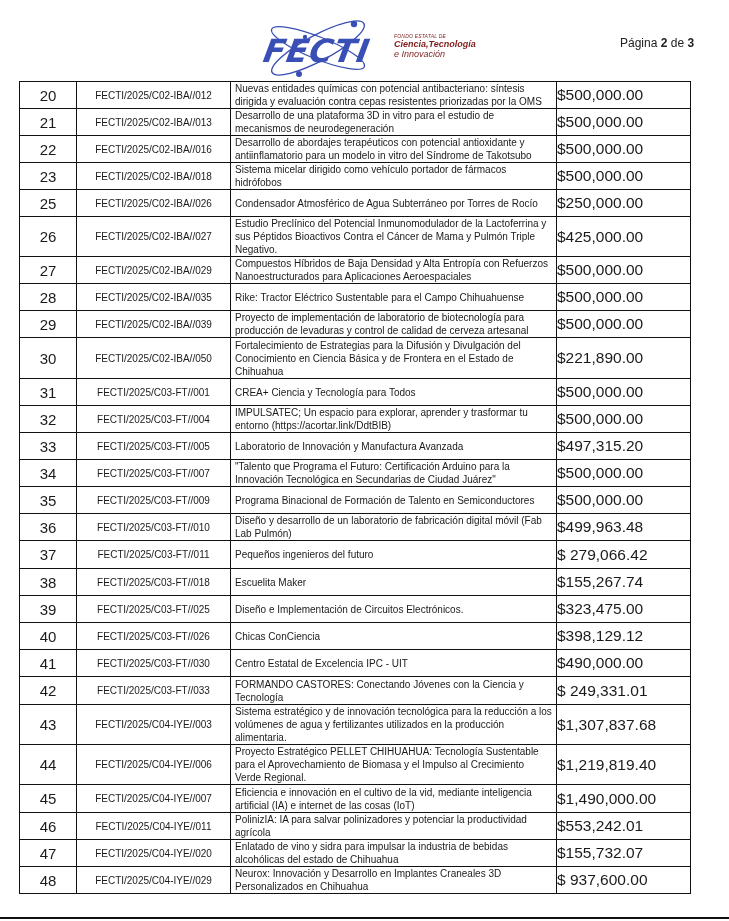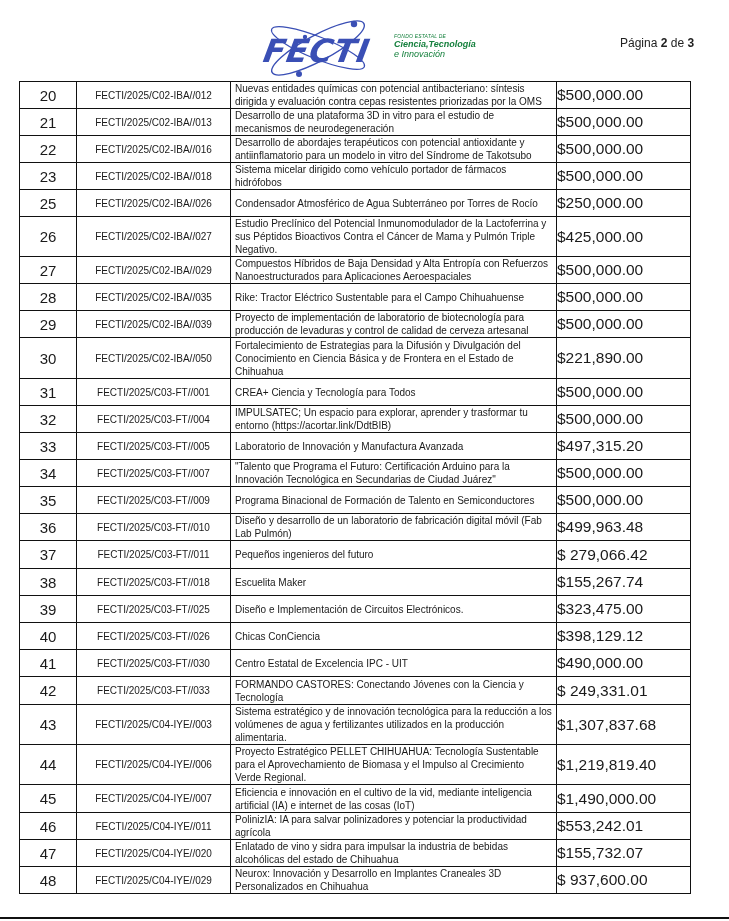--- a/index.html
+++ b/index.html
@@ -1,21 +1,21 @@
 <!DOCTYPE html>
 <html><head>
 <meta charset="utf-8">
 <style>
   html, body { margin: 0; padding: 0; background: #ffffff; }
   body { width: 729px; height: 921px; position: relative; overflow: hidden; font-family: "Liberation Sans", sans-serif; color: #1a1a1a; }
   .header { position: absolute; left: 0; top: 0; width: 729px; height: 80px; }
   .logo { position: absolute; left: 258px; top: 18px; width: 200px; height: 62px; }
   .logo svg { position: absolute; left: 0; top: 0; }
   .logo-word { position: absolute; left: 6px; top: 14px; font-family: "DejaVu Sans", sans-serif; font-weight: bold; font-style: italic; font-size: 32px; color: #3a4fb5; letter-spacing: 1px; transform: skewX(-10deg); }
-  .logo-tag { position: absolute; left: 136px; top: 15px; color: #15803d; font-style: italic; }
+  .logo-tag { position: absolute; left: 136px; top: 15px; color: #7f1d1d; font-style: italic; }
   .logo-tag .t1 { font-size: 5px; display: block; letter-spacing: 0.2px; }
   .logo-tag .t2 { font-size: 9px; font-weight: bold; display: block; line-height: 10px; }
   .logo-tag .t3 { font-size: 9px; font-weight: normal; display: block; line-height: 10px; }
   .page-num { position: absolute; left: 620px; top: 36px; font-size: 12px; color: #222; font-family: "Liberation Sans", sans-serif; }
   .page-num b { font-weight: bold; }
 
   table.grants { position: absolute; left: 19px; top: 81px; border-collapse: collapse; table-layout: fixed; width: 664px; }
   table.grants td { border: 1.4px solid #111; padding: 0; vertical-align: middle; }
   td.num { width: 56px; text-align: center; font-size: 15px; }
   td.folio { width: 153px; text-align: center; font-size: 10px; }

